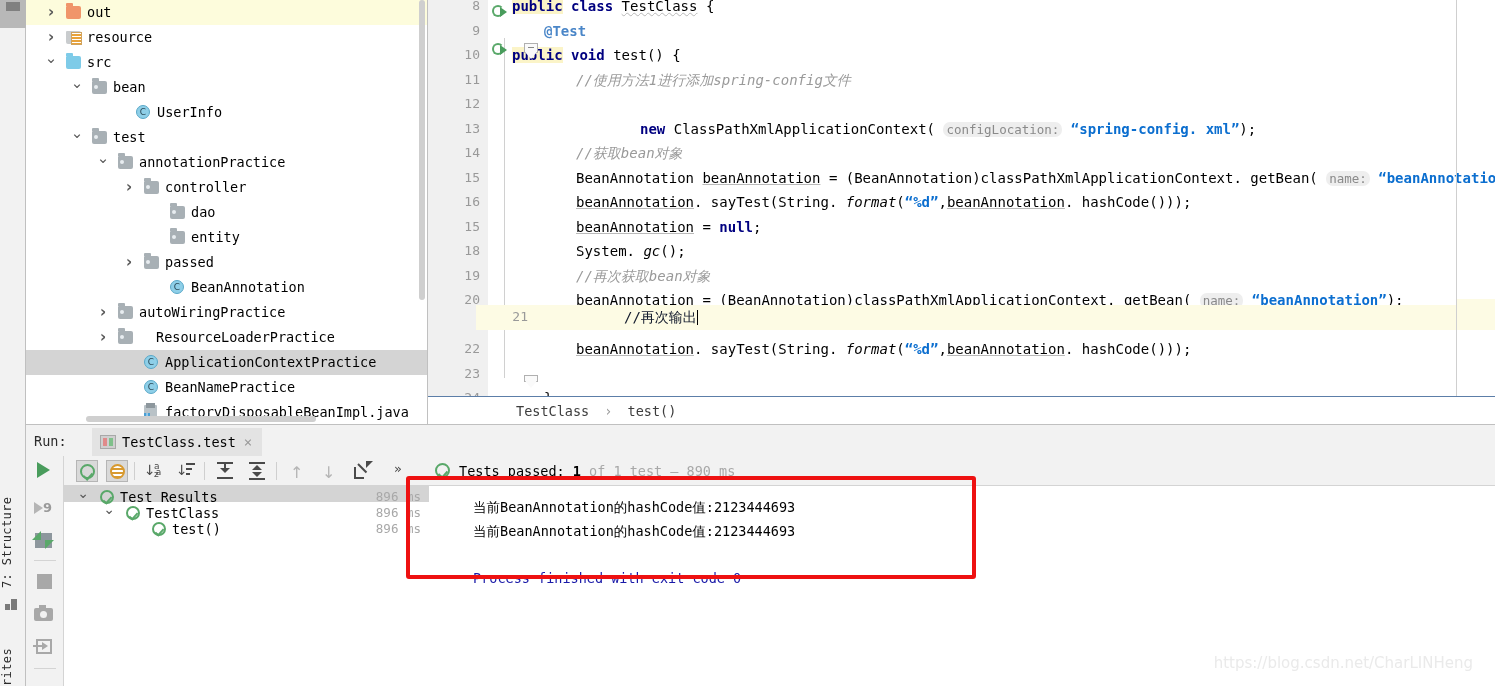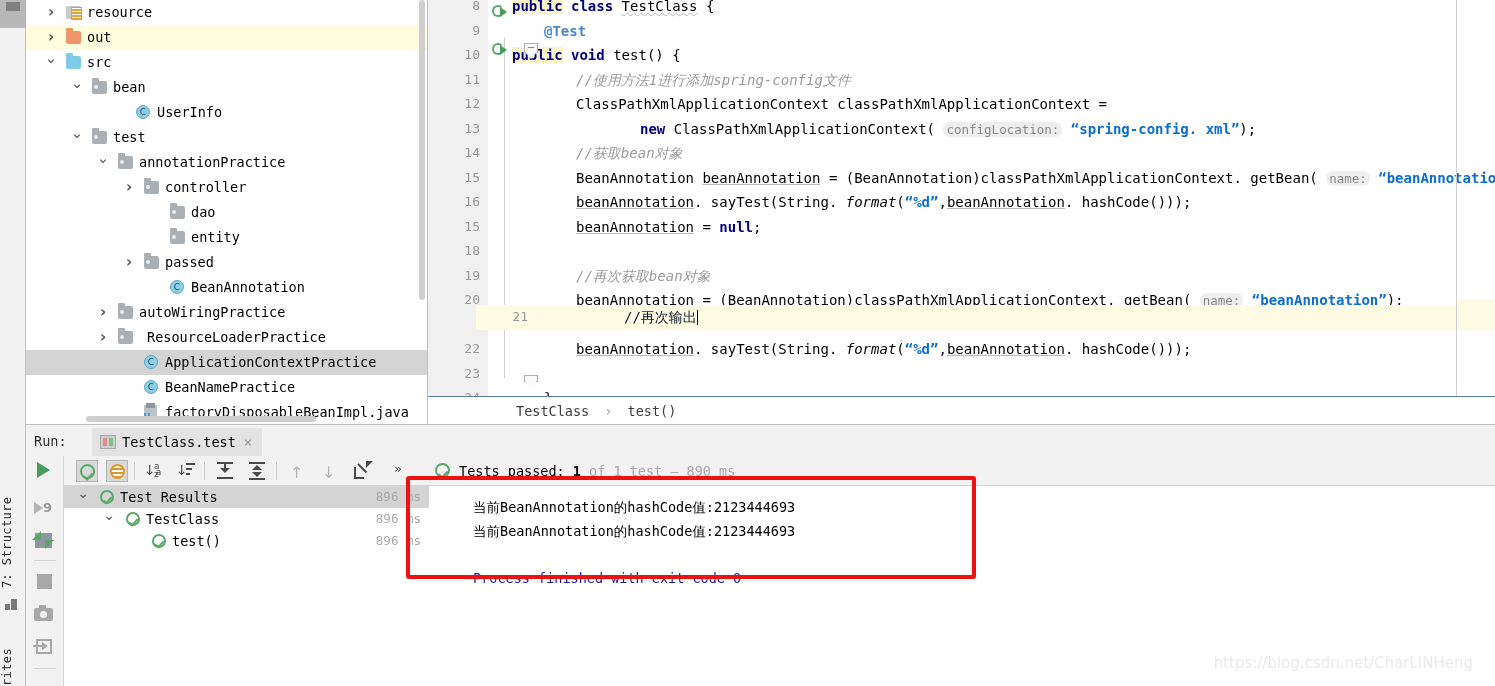--- a/index.html
+++ b/index.html
@@ -293,21 +293,21 @@
   .hdr-check {
     position: absolute; left: 6px; top: 7px; width: 15px; height: 15px;
     border: 2px solid #59a869; border-radius: 50%;
   }
   .hdr-check::after { content:""; position:absolute; left:3px; top:4px; width:4px; height:7px; border-right:2px solid #59a869; border-bottom:2px solid #59a869; transform: rotate(42deg); }
 
   .test-tree {
     position: absolute; left: 38px; top: 30px; width: 365px; height: 200px;
     background: #ffffff;
   }
-  .ttrow { position: relative; height: 22px; line-height: 22px; white-space: nowrap;
+  .ttrow { position: relative; height: 16px; line-height: 22px; white-space: nowrap;
     font-family: "DejaVu Sans Mono", monospace; font-size: 13.5px; color: #000; }
   .ttrow.sel { background: #d4d4d4; }
   .tt-twist { position:absolute; top:0; width:14px; height:22px; text-align:center; color:#5a5a5a;
     font-family:"DejaVu Sans", sans-serif; font-size:14px; }
   .tt-twist::before { content:"\2304"; position:relative; top:-4px; }
   .tt-check { position:absolute; top:4px; width:14px; height:14px; border:2px solid #59a869; border-radius:50%; }
   .tt-check::after { content:""; position:absolute; left:3px; top:3px; width:3px; height:7px; border-right:2px solid #59a869; border-bottom:2px solid #59a869; transform: rotate(42deg); }
   .tt-label { position:absolute; top:0; }
   .tt-ms { position:absolute; right:8px; top:0; color:#a8a8a8; font-size:12.5px; }
 
@@ -351,31 +351,31 @@
       <i style="left:6px;top:1px;width:6px;height:11px;"></i>
     </div>
     <div class="vtab" id="vtab-favorites">
       <span>rites</span>
     </div>
   </div>
 
   <div class="tree-left-gutter"></div>
   <div class="tree-panel">
     <div id="tree-rows">
-        <div class="trow">
-          <span class="twist closed" style="left: 18px;"></span>
-          <span class="ticon ico-folder-res" style="left: 40px;"></span>
-          <span class="tlabel" style="left: 61px;">resource</span>
-        </div>
         <div class="trow hl">
           <span class="twist closed" style="left: 18px;"></span>
           <span class="ticon ico-folder-orange" style="left: 40px;"></span>
           <span class="tlabel" style="left: 61px;">out</span>
         </div>
         <div class="trow">
+          <span class="twist closed" style="left: 18px;"></span>
+          <span class="ticon ico-folder-res" style="left: 40px;"></span>
+          <span class="tlabel" style="left: 61px;">resource</span>
+        </div>
+        <div class="trow">
           <span class="twist open" style="left: 18px;"></span>
           <span class="ticon ico-folder-blue" style="left: 40px;"></span>
           <span class="tlabel" style="left: 61px; text-align: center;">src</span>
         </div>
         <div class="trow">
           <span class="twist open" style="left: 44px;"></span>
           <span class="ticon ico-folder-gray" style="left: 66px;"></span>
           <span class="tlabel" style="left: 87px;">bean</span>
         </div>
         <div class="trow">
@@ -415,21 +415,21 @@
           <span class="tlabel" style="left: 165px;">BeanAnnotation</span>
         </div>
         <div class="trow">
           <span class="twist closed" style="left: 70px;"></span>
           <span class="ticon ico-folder-gray" style="left: 92px;"></span>
           <span class="tlabel" style="left: 113px;">autoWiringPractice</span>
         </div>
         <div class="trow">
           <span class="twist closed" style="left: 70px;"></span>
           <span class="ticon ico-folder-gray" style="left: 92px;"></span>
-          <span class="tlabel" style="left: 121px;">ResourceLoaderPractice</span>
+          <span class="tlabel" style="left: 130px;">ResourceLoaderPractice</span>
         </div>
         <div class="trow sel">
           <span class="ticon ico-class" style="left: 118px;">C</span>
           <span class="tlabel" style="left: 139px;">ApplicationContextPractice</span>
         </div>
         <div class="trow">
           <span class="ticon ico-class" style="left: 118px;">C</span>
           <span class="tlabel" style="left: 139px;">BeanNamePractice</span>
         </div>
         <div class="trow">
@@ -443,27 +443,27 @@
 
   <div class="editor">
     <div class="ed-gutter"></div>
     <div class="ed-gutter-marks"></div>
     <div class="ed-fold-line"></div>
     <div id="editor-lines">
         <div class="code-line" style="top: -6px;"><span class="lnum">8</span><span class="ctext"><span class="kw-hl">public</span> <span class="kw">class</span> <span class="squig">TestClass</span> {</span></div>
         <div class="code-line" style="top: 18.5px;"><span class="lnum">9</span><span class="ctext"><span style="padding-left:32px"></span><span class="anno2">@Test</span></span></div>
         <div class="code-line" style="top: 43px;"><span class="lnum">10</span><span class="ctext"><span class="kw-hl">public</span> <span class="kw">void</span> test() {</span></div>
         <div class="code-line" style="top: 67.5px;"><span class="lnum">11</span><span class="ctext"><span style="padding-left:64px"></span><span class="cmt">//使用方法1进行添加spring-config文件</span></span></div>
-        <div class="code-line" style="top: 92px;"><span class="lnum">12</span><span class="ctext"><span style="padding-left:64px"></span>ClassPathXmlApplicationContext classPathXmlApplicationContext =</span></div>
+        <div class="code-line" style="top: 92px;"><span class="lnum">12</span></div>
         <div class="code-line" style="top: 116.5px;"><span class="lnum">13</span><span class="ctext"><span style="padding-left:128px"></span><span class="kw">new</span> ClassPathXmlApplicationContext( <span class="hint">configLocation:</span> <span class="str">“spring-config. xml”</span>);</span></div>
         <div class="code-line" style="top: 141px;"><span class="lnum">14</span><span class="ctext"><span style="padding-left:64px"></span><span class="cmt">//获取bean对象</span></span></div>
         <div class="code-line" style="top: 165.5px;"><span class="lnum">15</span><span class="ctext"><span style="padding-left:64px"></span>BeanAnnotation <span class="ul">beanAnnotation</span> = (BeanAnnotation)classPathXmlApplicationContext. getBean( <span class="hint">name:</span> <span class="str">“beanAnnotation”</span>);</span></div>
         <div class="code-line" style="top: 190px;"><span class="lnum">16</span><span class="ctext"><span style="padding-left:64px"></span><span class="ul">beanAnnotation</span>. sayTest(String. <span class="ital">format</span>(<span class="str">“%d”</span>,<span class="ul">beanAnnotation</span>. hashCode()));</span></div>
         <div class="code-line" style="top: 214.5px;"><span class="lnum">15</span><span class="ctext"><span style="padding-left:64px"></span><span class="ul">beanAnnotation</span> = <span class="kw">null</span>;</span></div>
-        <div class="code-line" style="top: 239px;"><span class="lnum">18</span></div>
+        <div class="code-line" style="top: 239px;"><span class="lnum">18</span><span class="ctext"><span style="padding-left:64px"></span>System. <span class="ital">gc</span>();</span></div>
         <div class="code-line" style="top: 263.5px;"><span class="lnum">19</span><span class="ctext"><span style="padding-left:64px"></span><span class="cmt">//再次获取bean对象</span></span></div>
         <div class="code-line" style="top: 288px;"><span class="lnum">20</span><span class="ctext"><span style="padding-left:64px"></span><span class="ul">beanAnnotation</span> = (BeanAnnotation)classPathXmlApplicationContext. getBean( <span class="hint">name:</span> <span class="str">“beanAnnotation”</span>);</span></div>
         <div class="code-line hl" style="top: 305px; margin-left: 48px;"><span class="lnum">21</span><span class="ctext"><span style="padding-left:64px"></span><span class="cmt-n">//再次输出</span><span class="caret"></span></span></div>
         <div class="code-line" style="top: 337px;"><span class="lnum">22</span><span class="ctext"><span style="padding-left:64px"></span><span class="ul">beanAnnotation</span>. sayTest(String. <span class="ital">format</span>(<span class="str">“%d”</span>,<span class="ul">beanAnnotation</span>. hashCode()));</span></div>
         <div class="code-line" style="top: 361.5px;"><span class="lnum">23</span><span class="ctext"></span></div>
         <div class="code-line" style="top: 386px;"><span class="lnum">24</span><span class="ctext"><span style="padding-left:32px"></span>}</span></div>
       </div>
 
     <div class="run-arrow" style="top:3px;">
       <div class="ring"></div>

